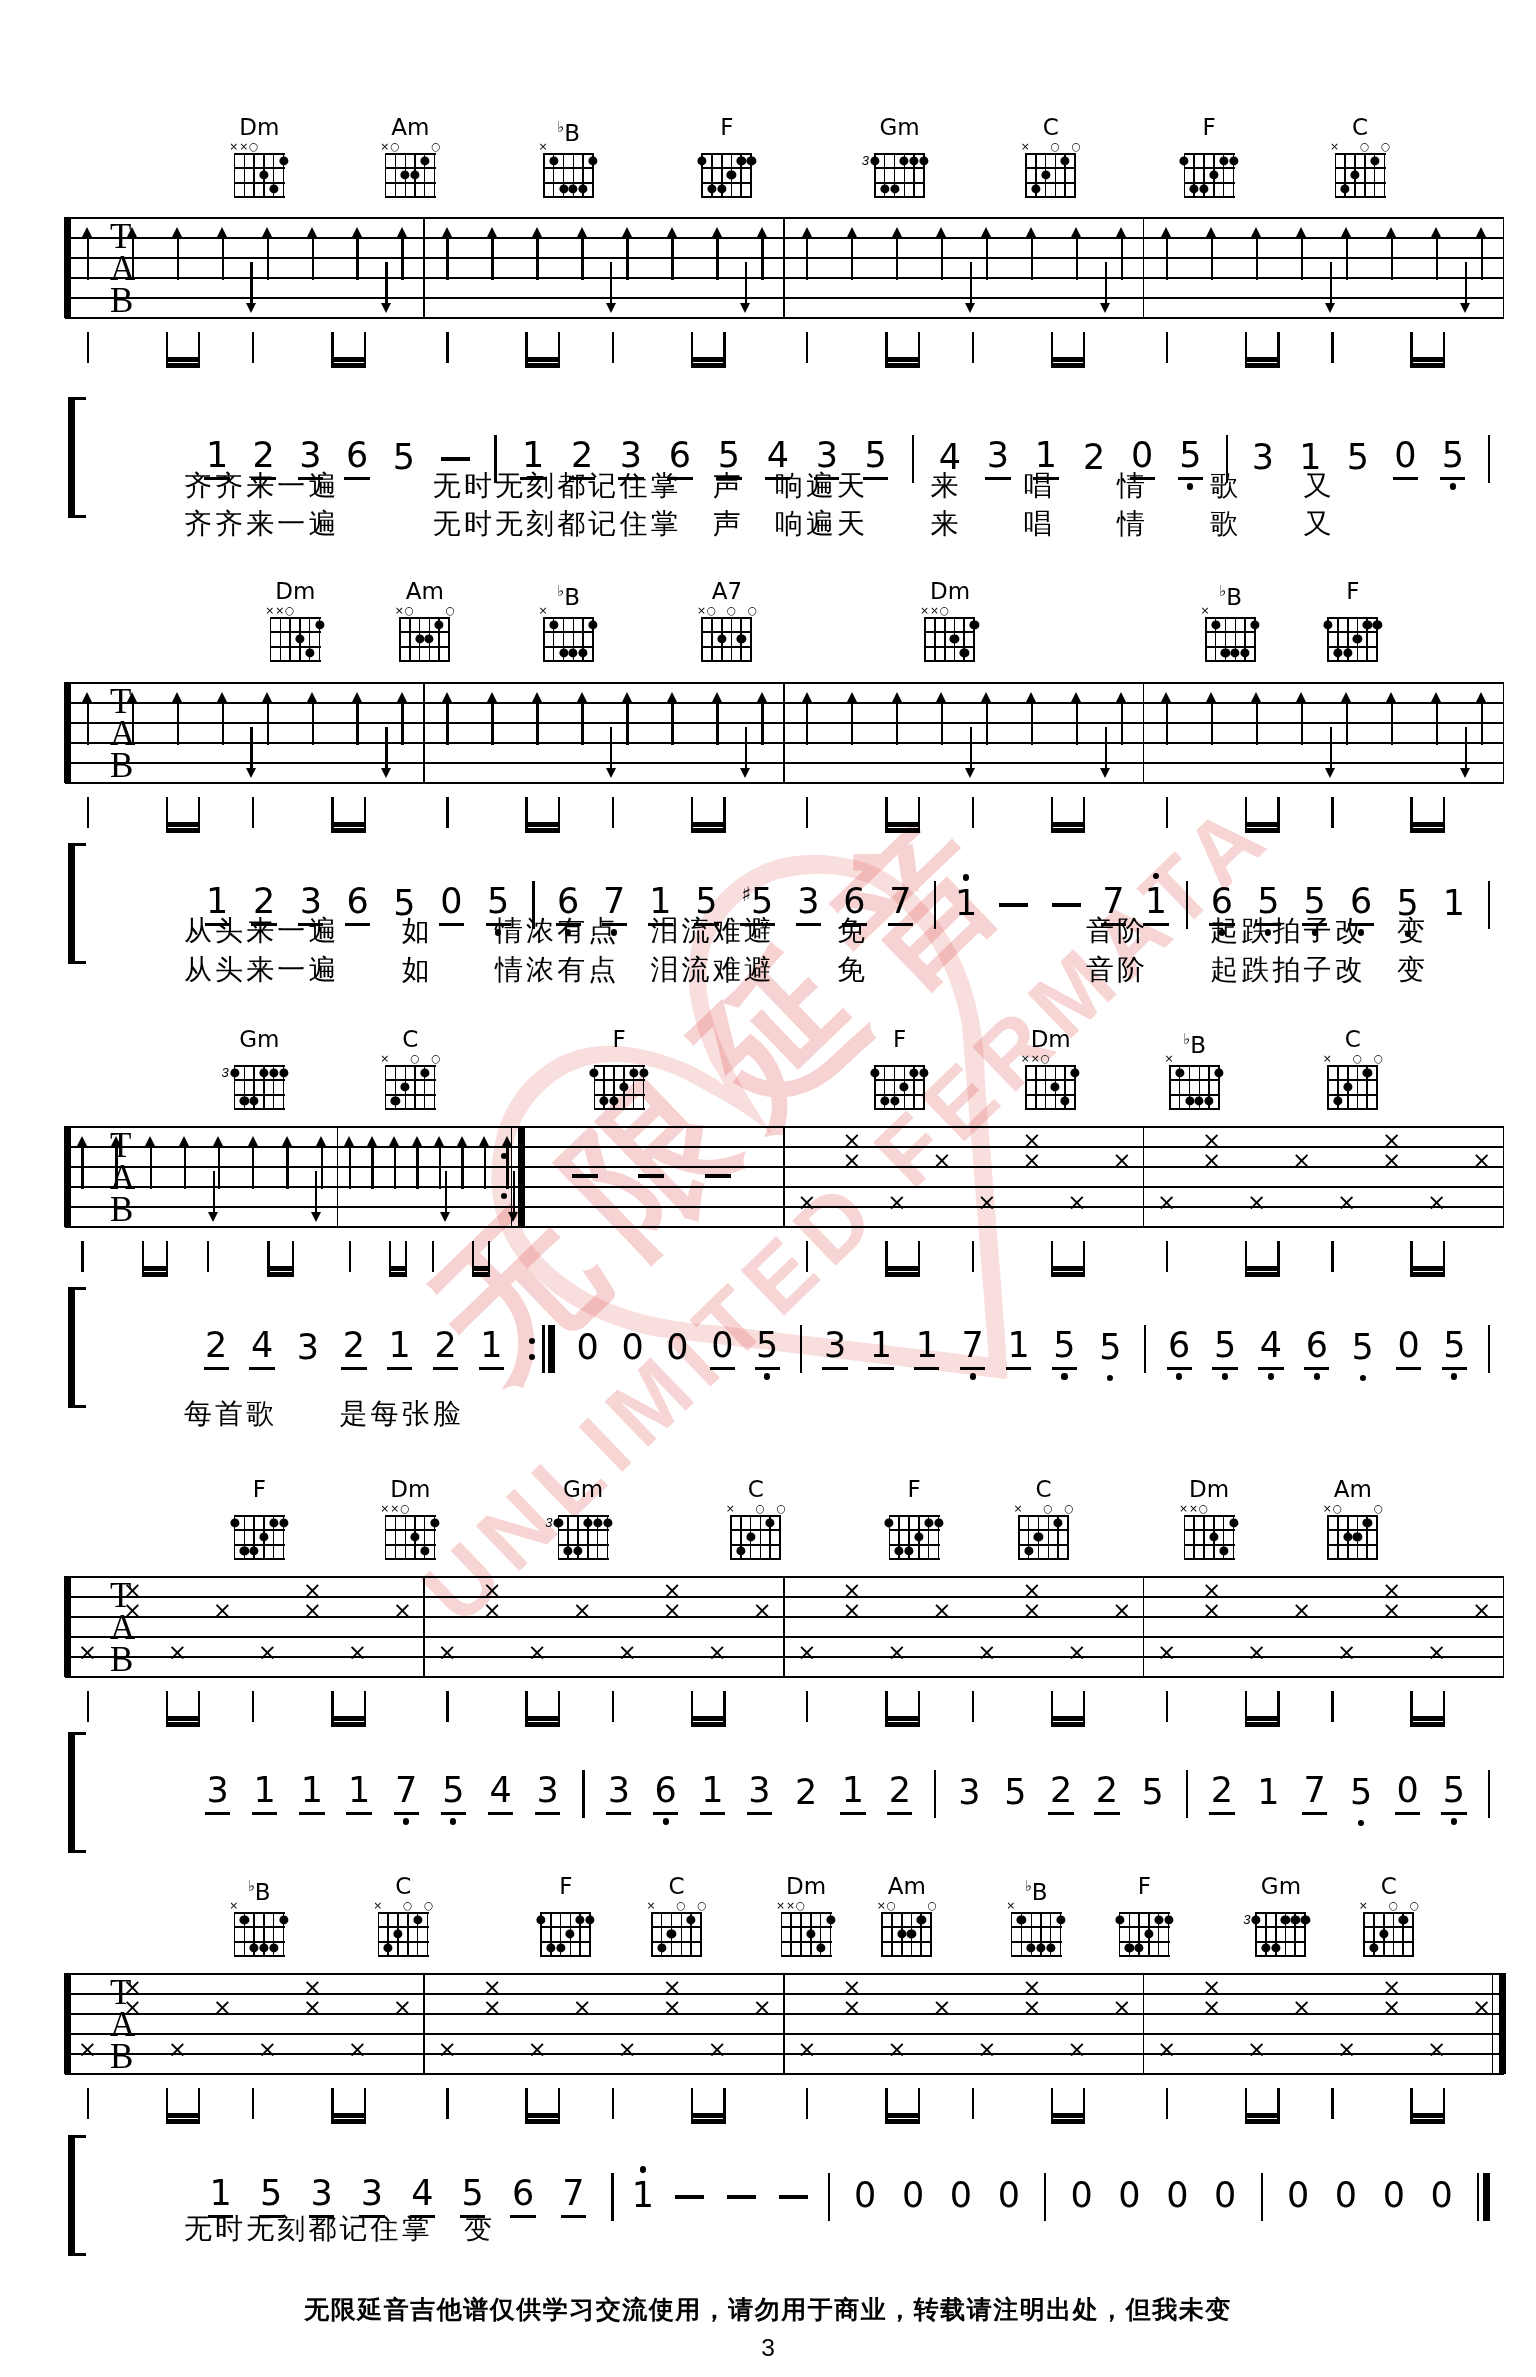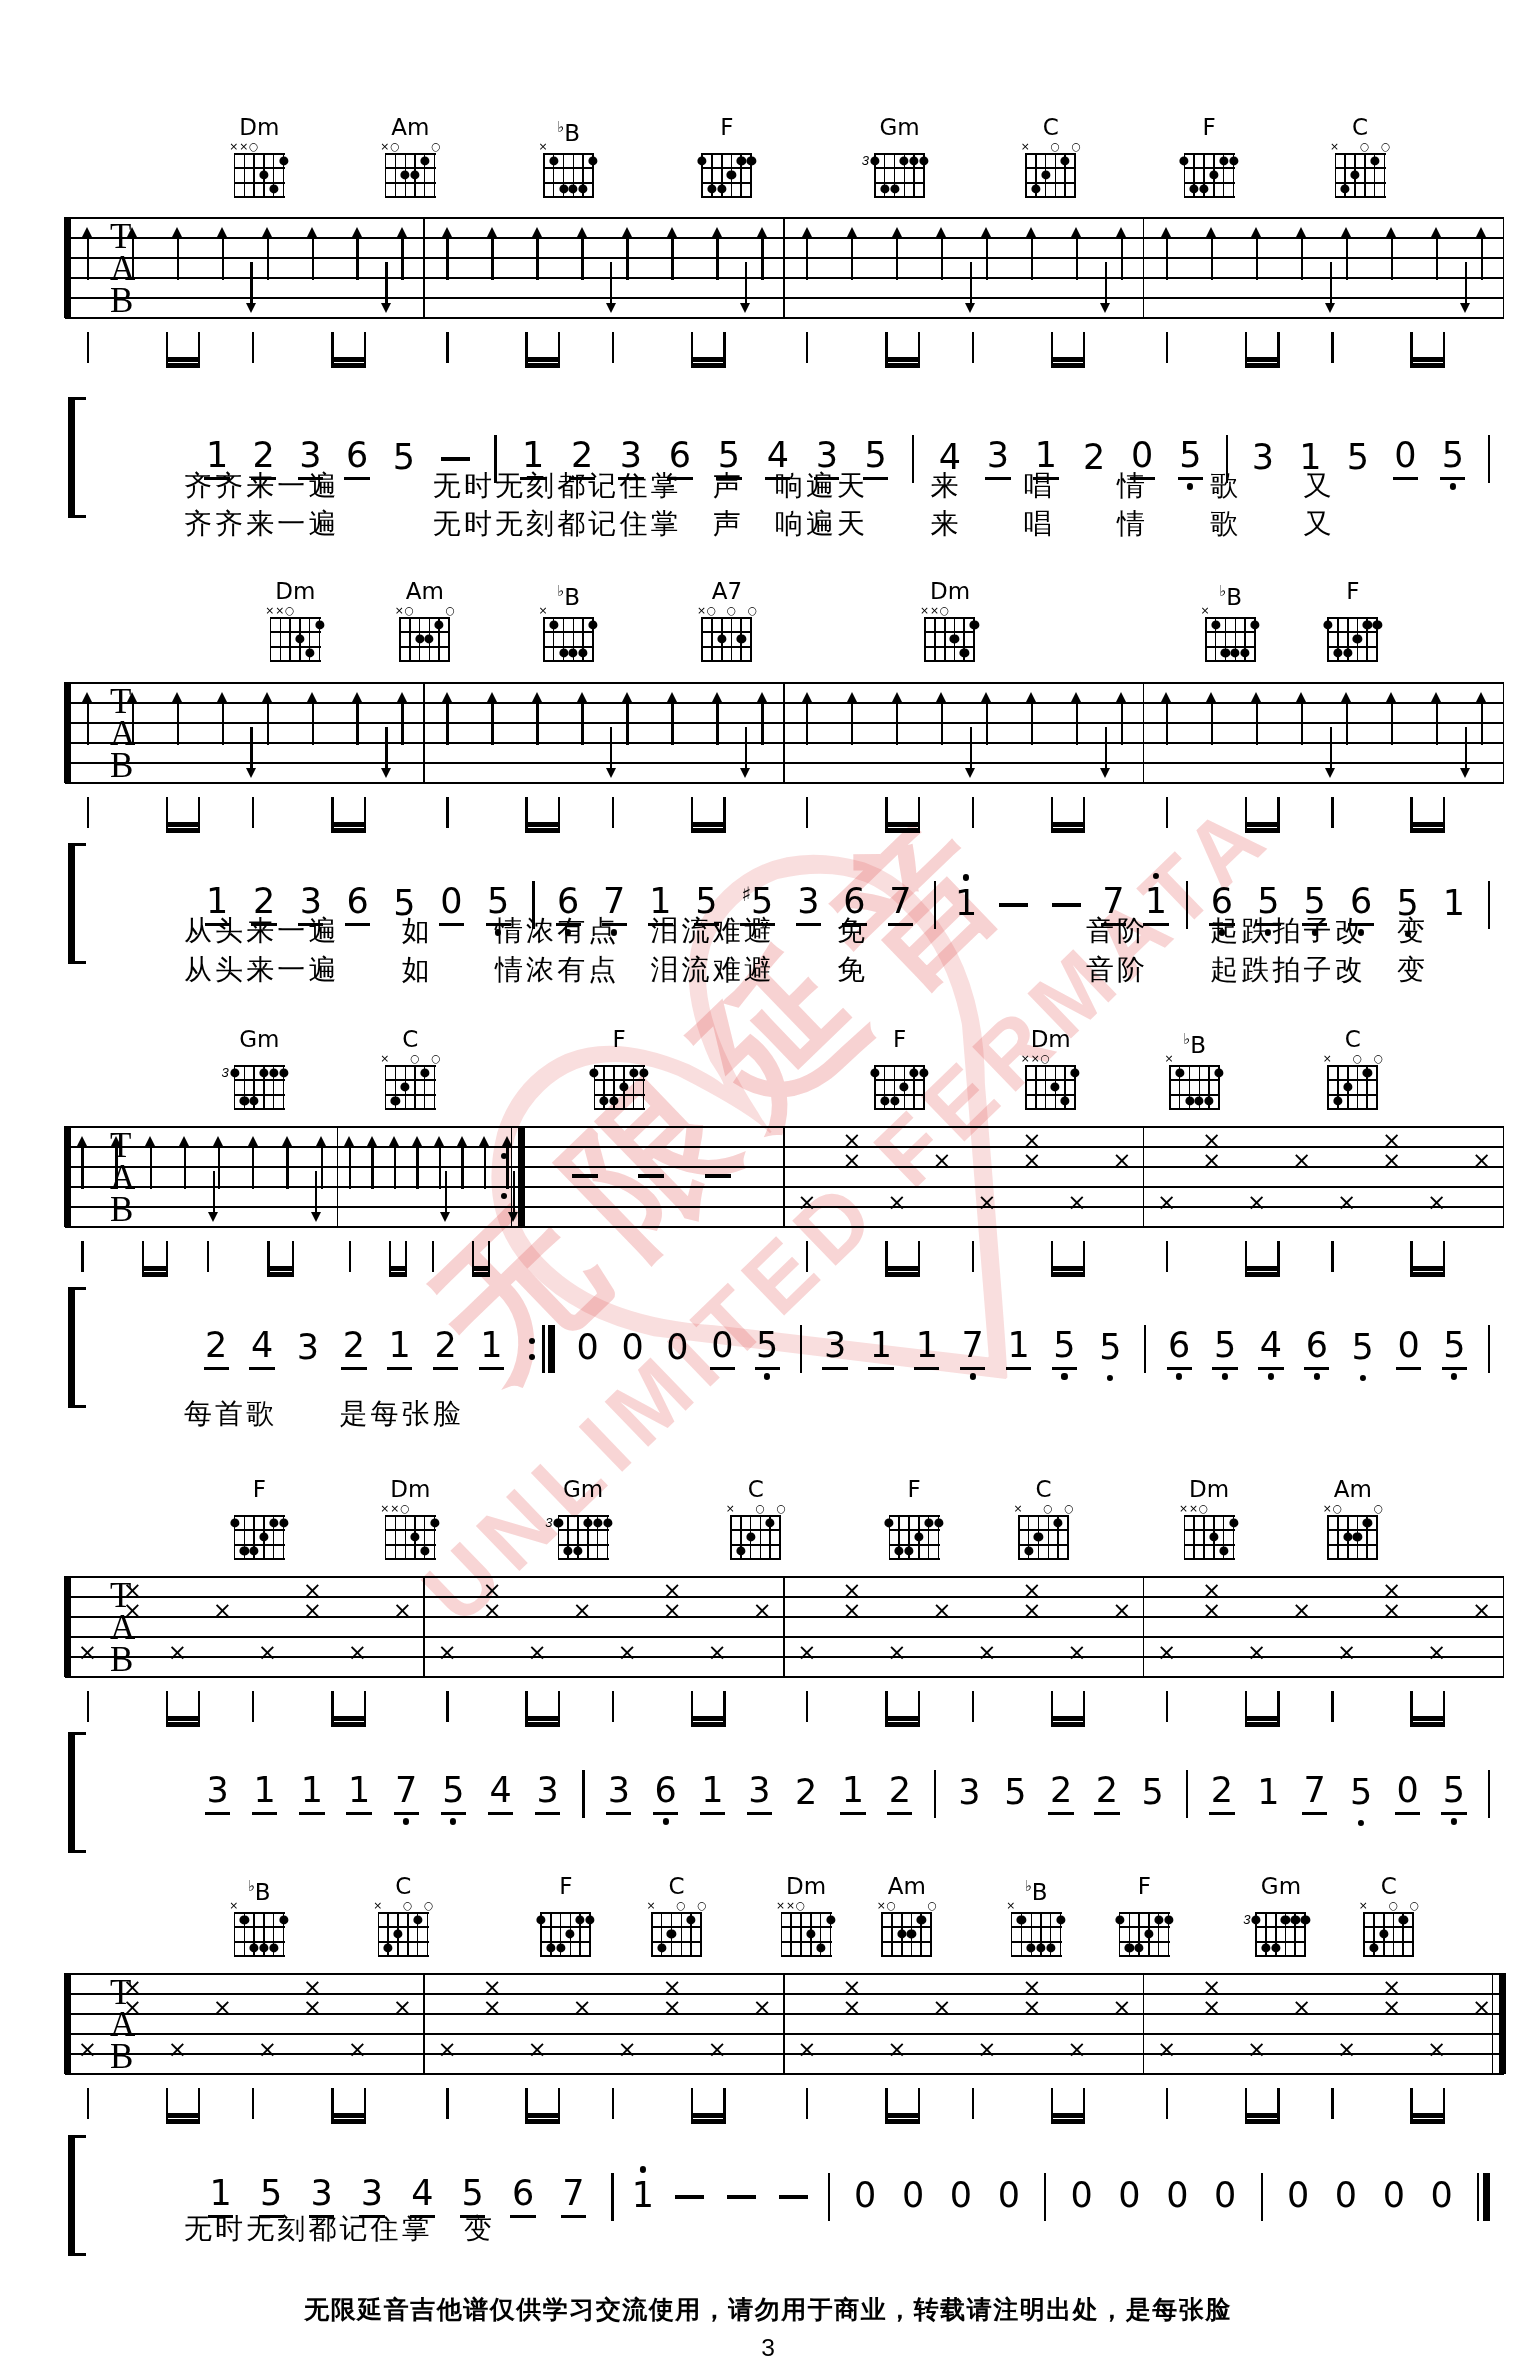--- a/index.html
+++ b/index.html
@@ -1720,16 +1720,16 @@
           <span class="note">0</span>
         </div>
         <span class="endgrp">
           <span class="nbar"></span>
           <span class="nbar thick"></span>
         </span>
       </div>
       <div class="lyric" style="top: 2212px;">无时无刻都记住掌　变</div>
     </div>
 
-  <div class="footer">无限延音吉他谱仅供学习交流使用，请勿用于商业，转载请注明出处，是每张脸</div>
+  <div class="footer">无限延音吉他谱仅供学习交流使用，请勿用于商业，转载请注明出处，但我未变</div>
   <div class="page-num">3</div>
 </div>
 
 
 </body></html>

